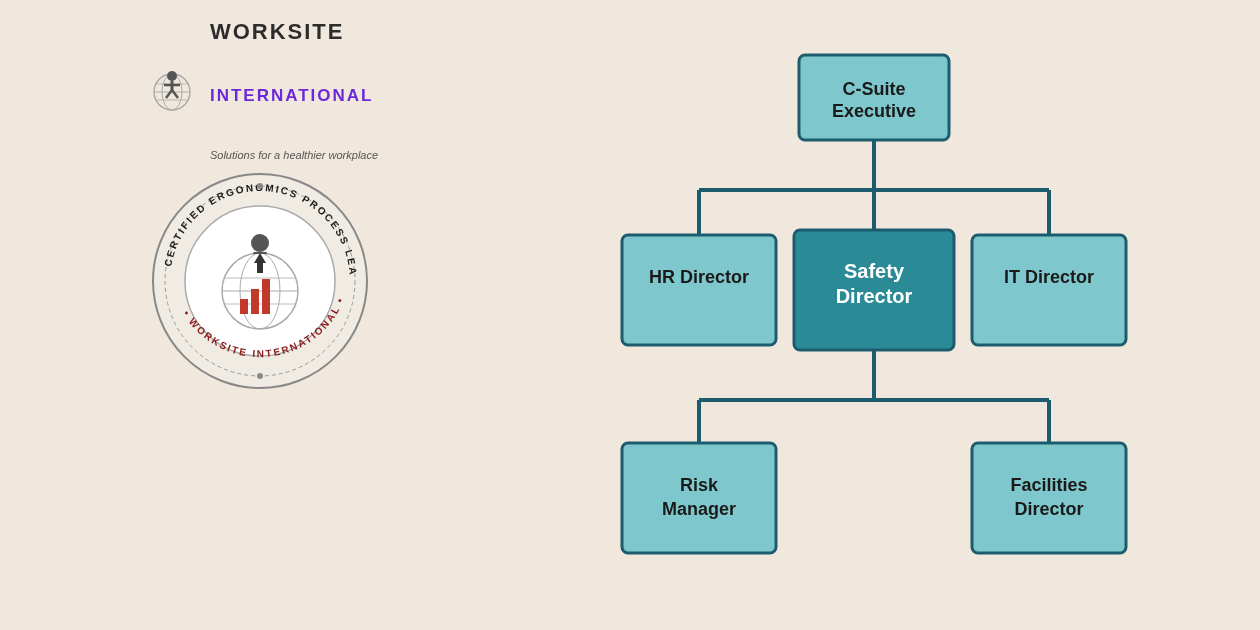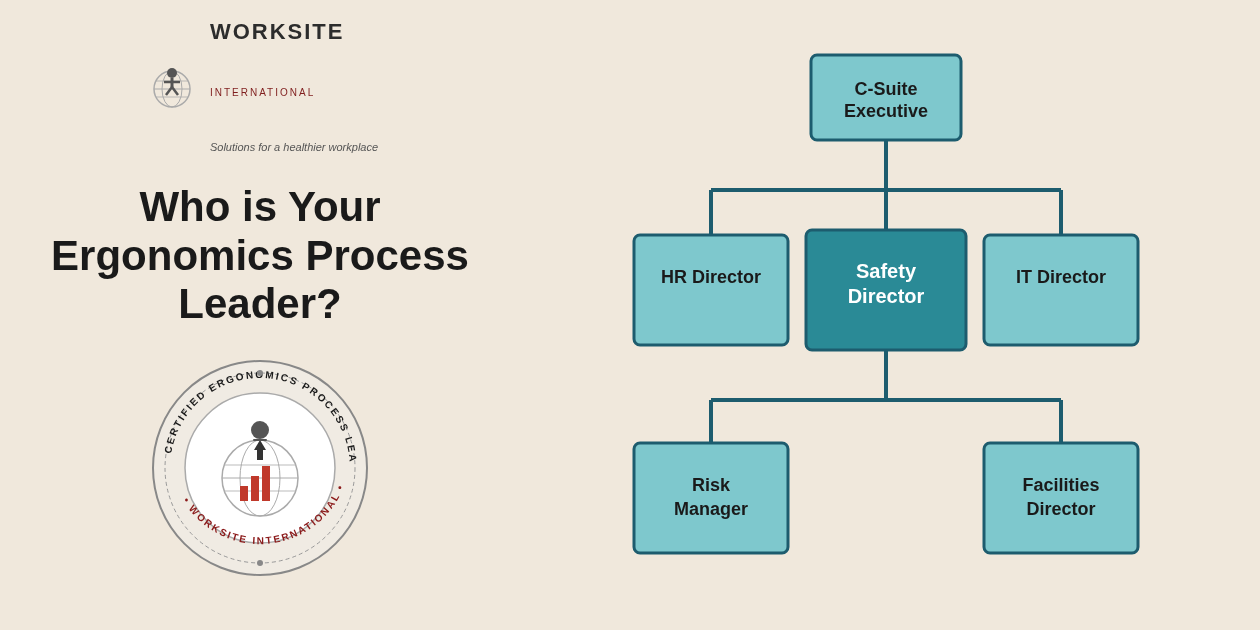--- a/index.html
+++ b/index.html
@@ -71,21 +71,21 @@
 
     .badge-container {
       width: 220px;
       height: 220px;
       position: relative;
     }
 
     
     .right-panel {
       position: absolute;
-      right: 4px;
+      right: 16px;
       top: 0;
       width: 740px;
       height: 630px;
       display: flex;
       align-items: center;
       justify-content: center;
       padding: 20px 40px;
     }
 
   </style>
@@ -104,26 +104,25 @@
       <line x1="14" y1="40" x2="46" y2="40" stroke="#aaa" stroke-width="0.8"></line>
 
       <circle cx="30" cy="16" r="5" fill="#555"></circle>
       <line x1="30" y1="21" x2="30" y2="30" stroke="#555" stroke-width="3"></line>
       <line x1="22" y1="25" x2="38" y2="25" stroke="#555" stroke-width="2.5"></line>
       <line x1="30" y1="30" x2="24" y2="38" stroke="#555" stroke-width="2.5"></line>
       <line x1="30" y1="30" x2="36" y2="38" stroke="#555" stroke-width="2.5"></line>
     </svg>
     <div class="logo-text">
       <span class="logo-main">WORKSITE</span>
-      <span style="font-size:10px;font-weight:400;letter-spacing:2px;color:#7f1d1d;">INTERNATIONAL</span>
+      <span style="font-size:17px;font-weight:700;letter-spacing:2px;color:#6d28d9;">INTERNATIONAL</span>
       <span class="logo-sub">Solutions for a healthier workplace</span>
     </div>
   </div>
 
-  <div class="headline">Who is Your Ergonomics Process Leader?</div>
 
   <div class="badge-container">
     <svg width="220" height="220" viewBox="0 0 220 220">
 
       <circle cx="110" cy="110" r="107" fill="#f0ebe3" stroke="#888" stroke-width="2"></circle>
 
       <circle cx="110" cy="110" r="95" fill="none" stroke="#999" stroke-width="1" stroke-dasharray="4,3"></circle>
 
       <circle cx="110" cy="110" r="75" fill="white" stroke="#aaa" stroke-width="1.5"></circle>
 

